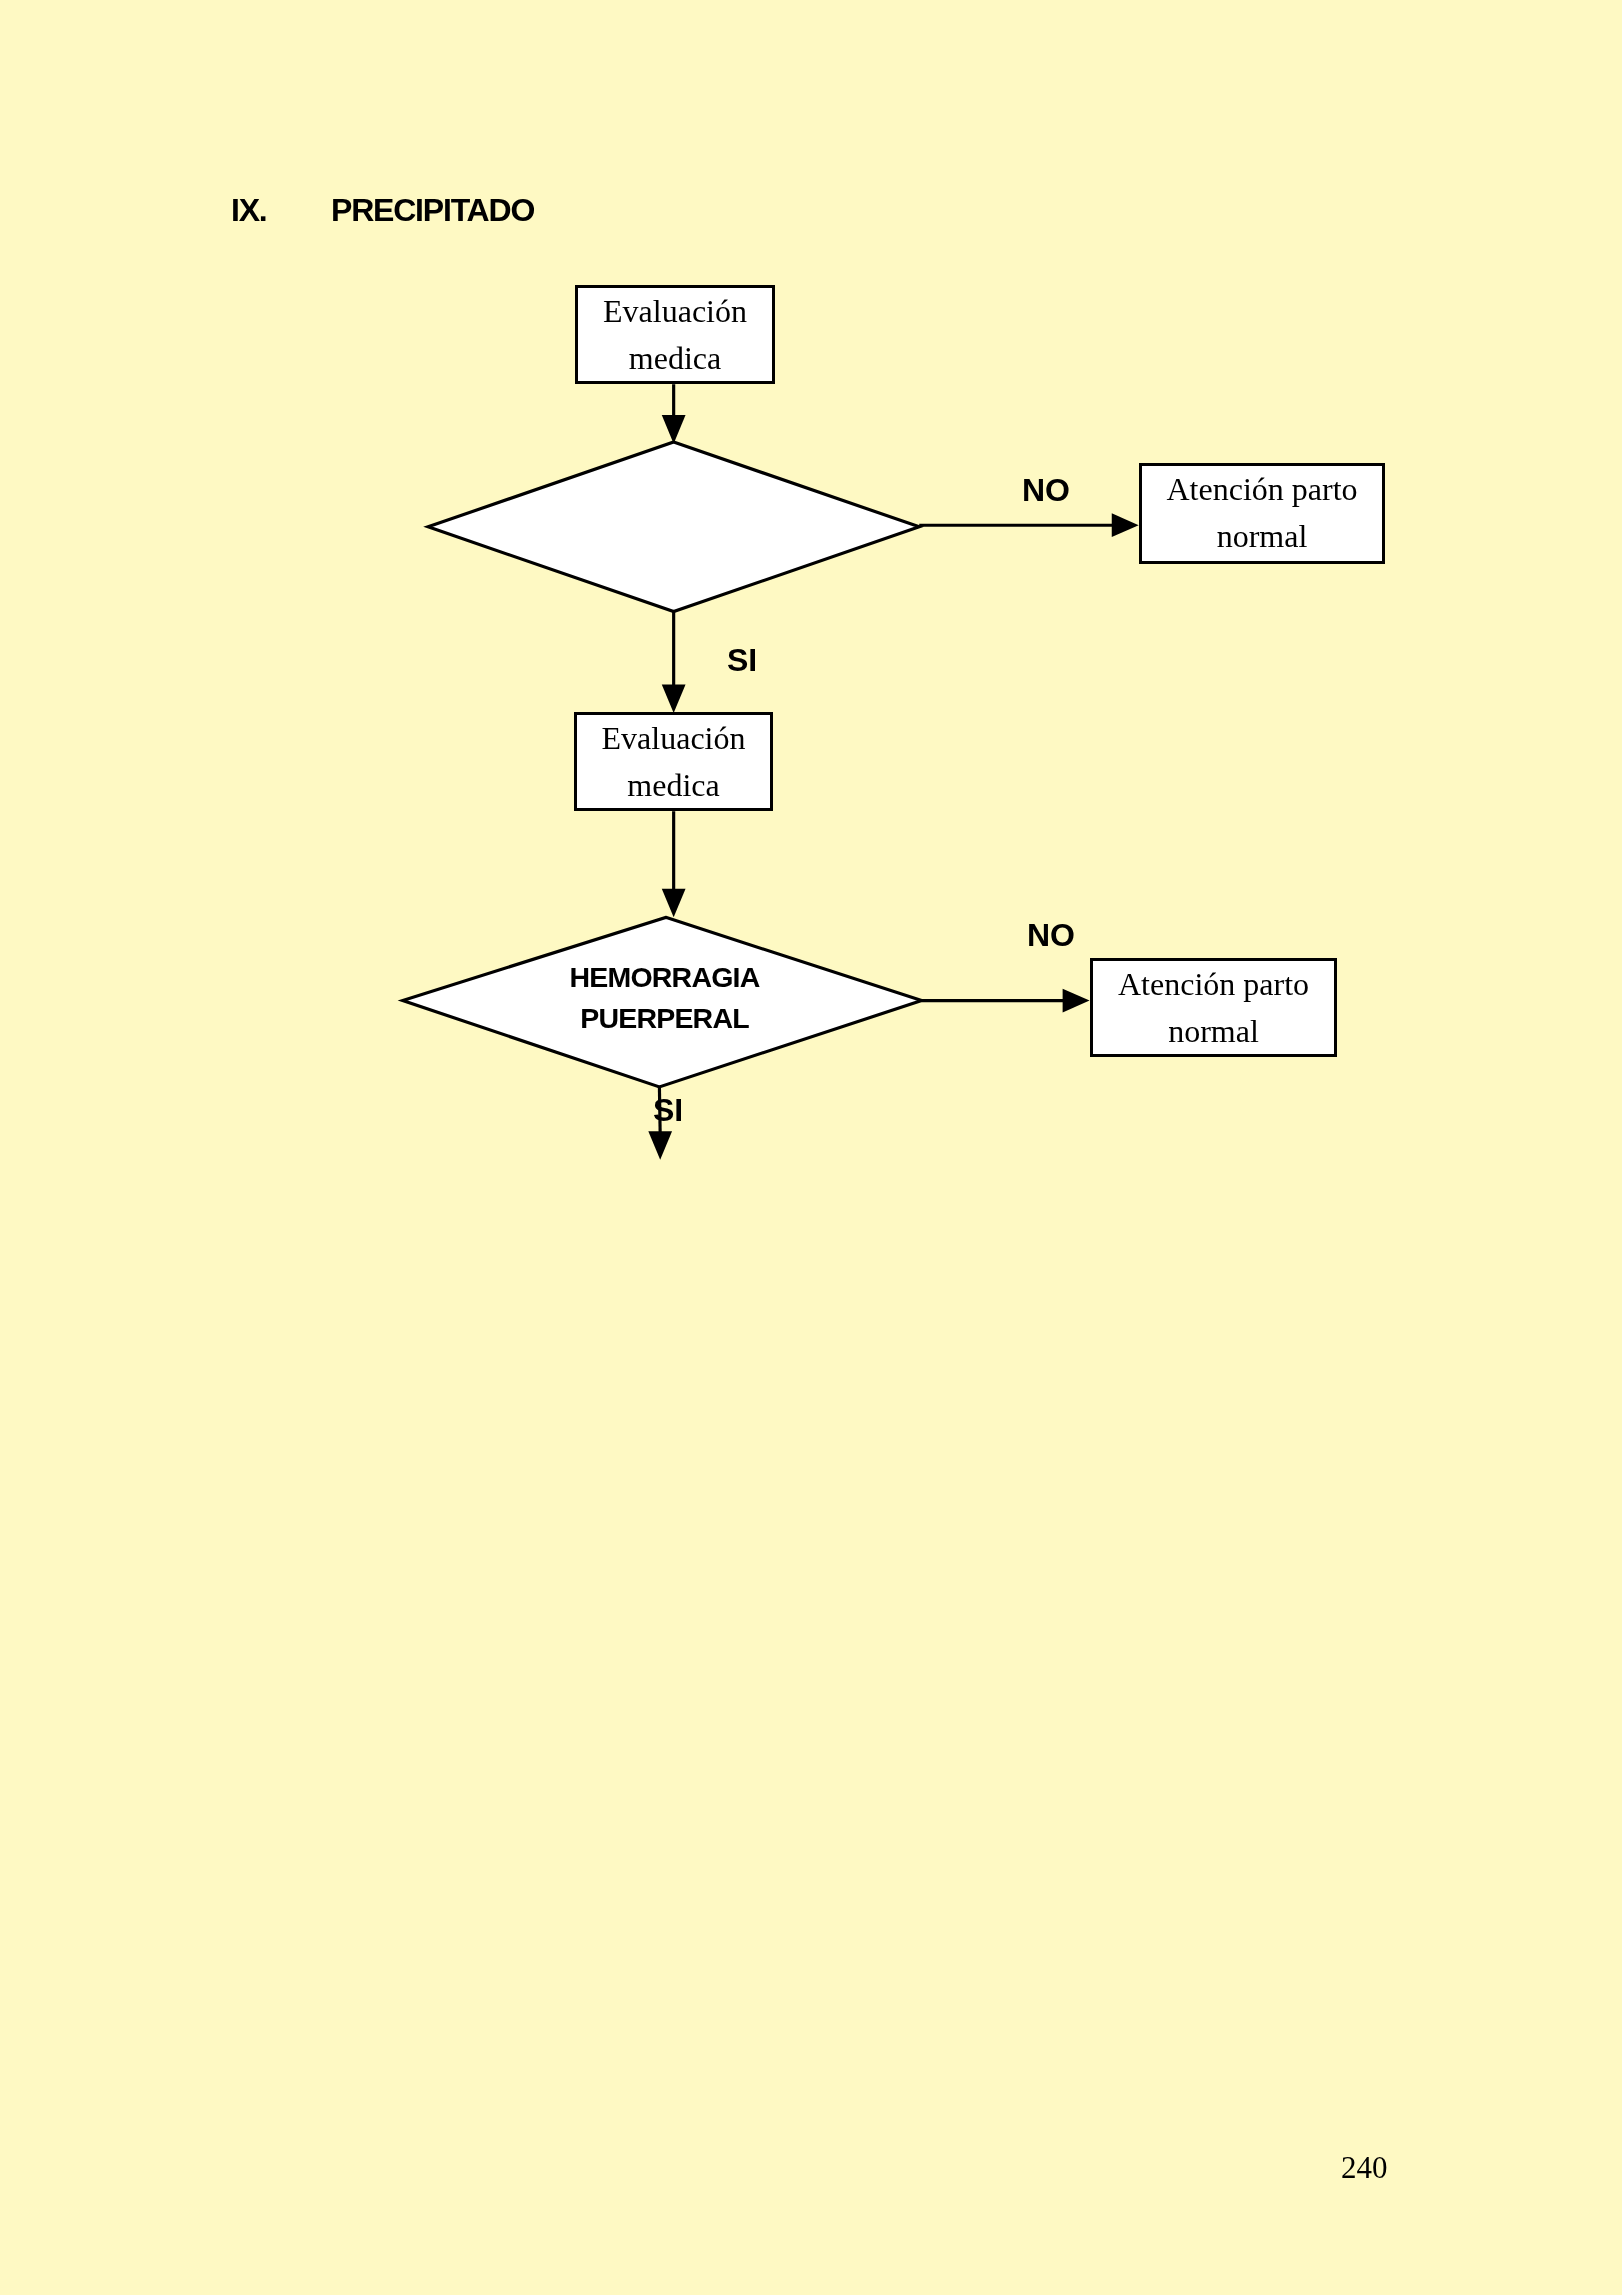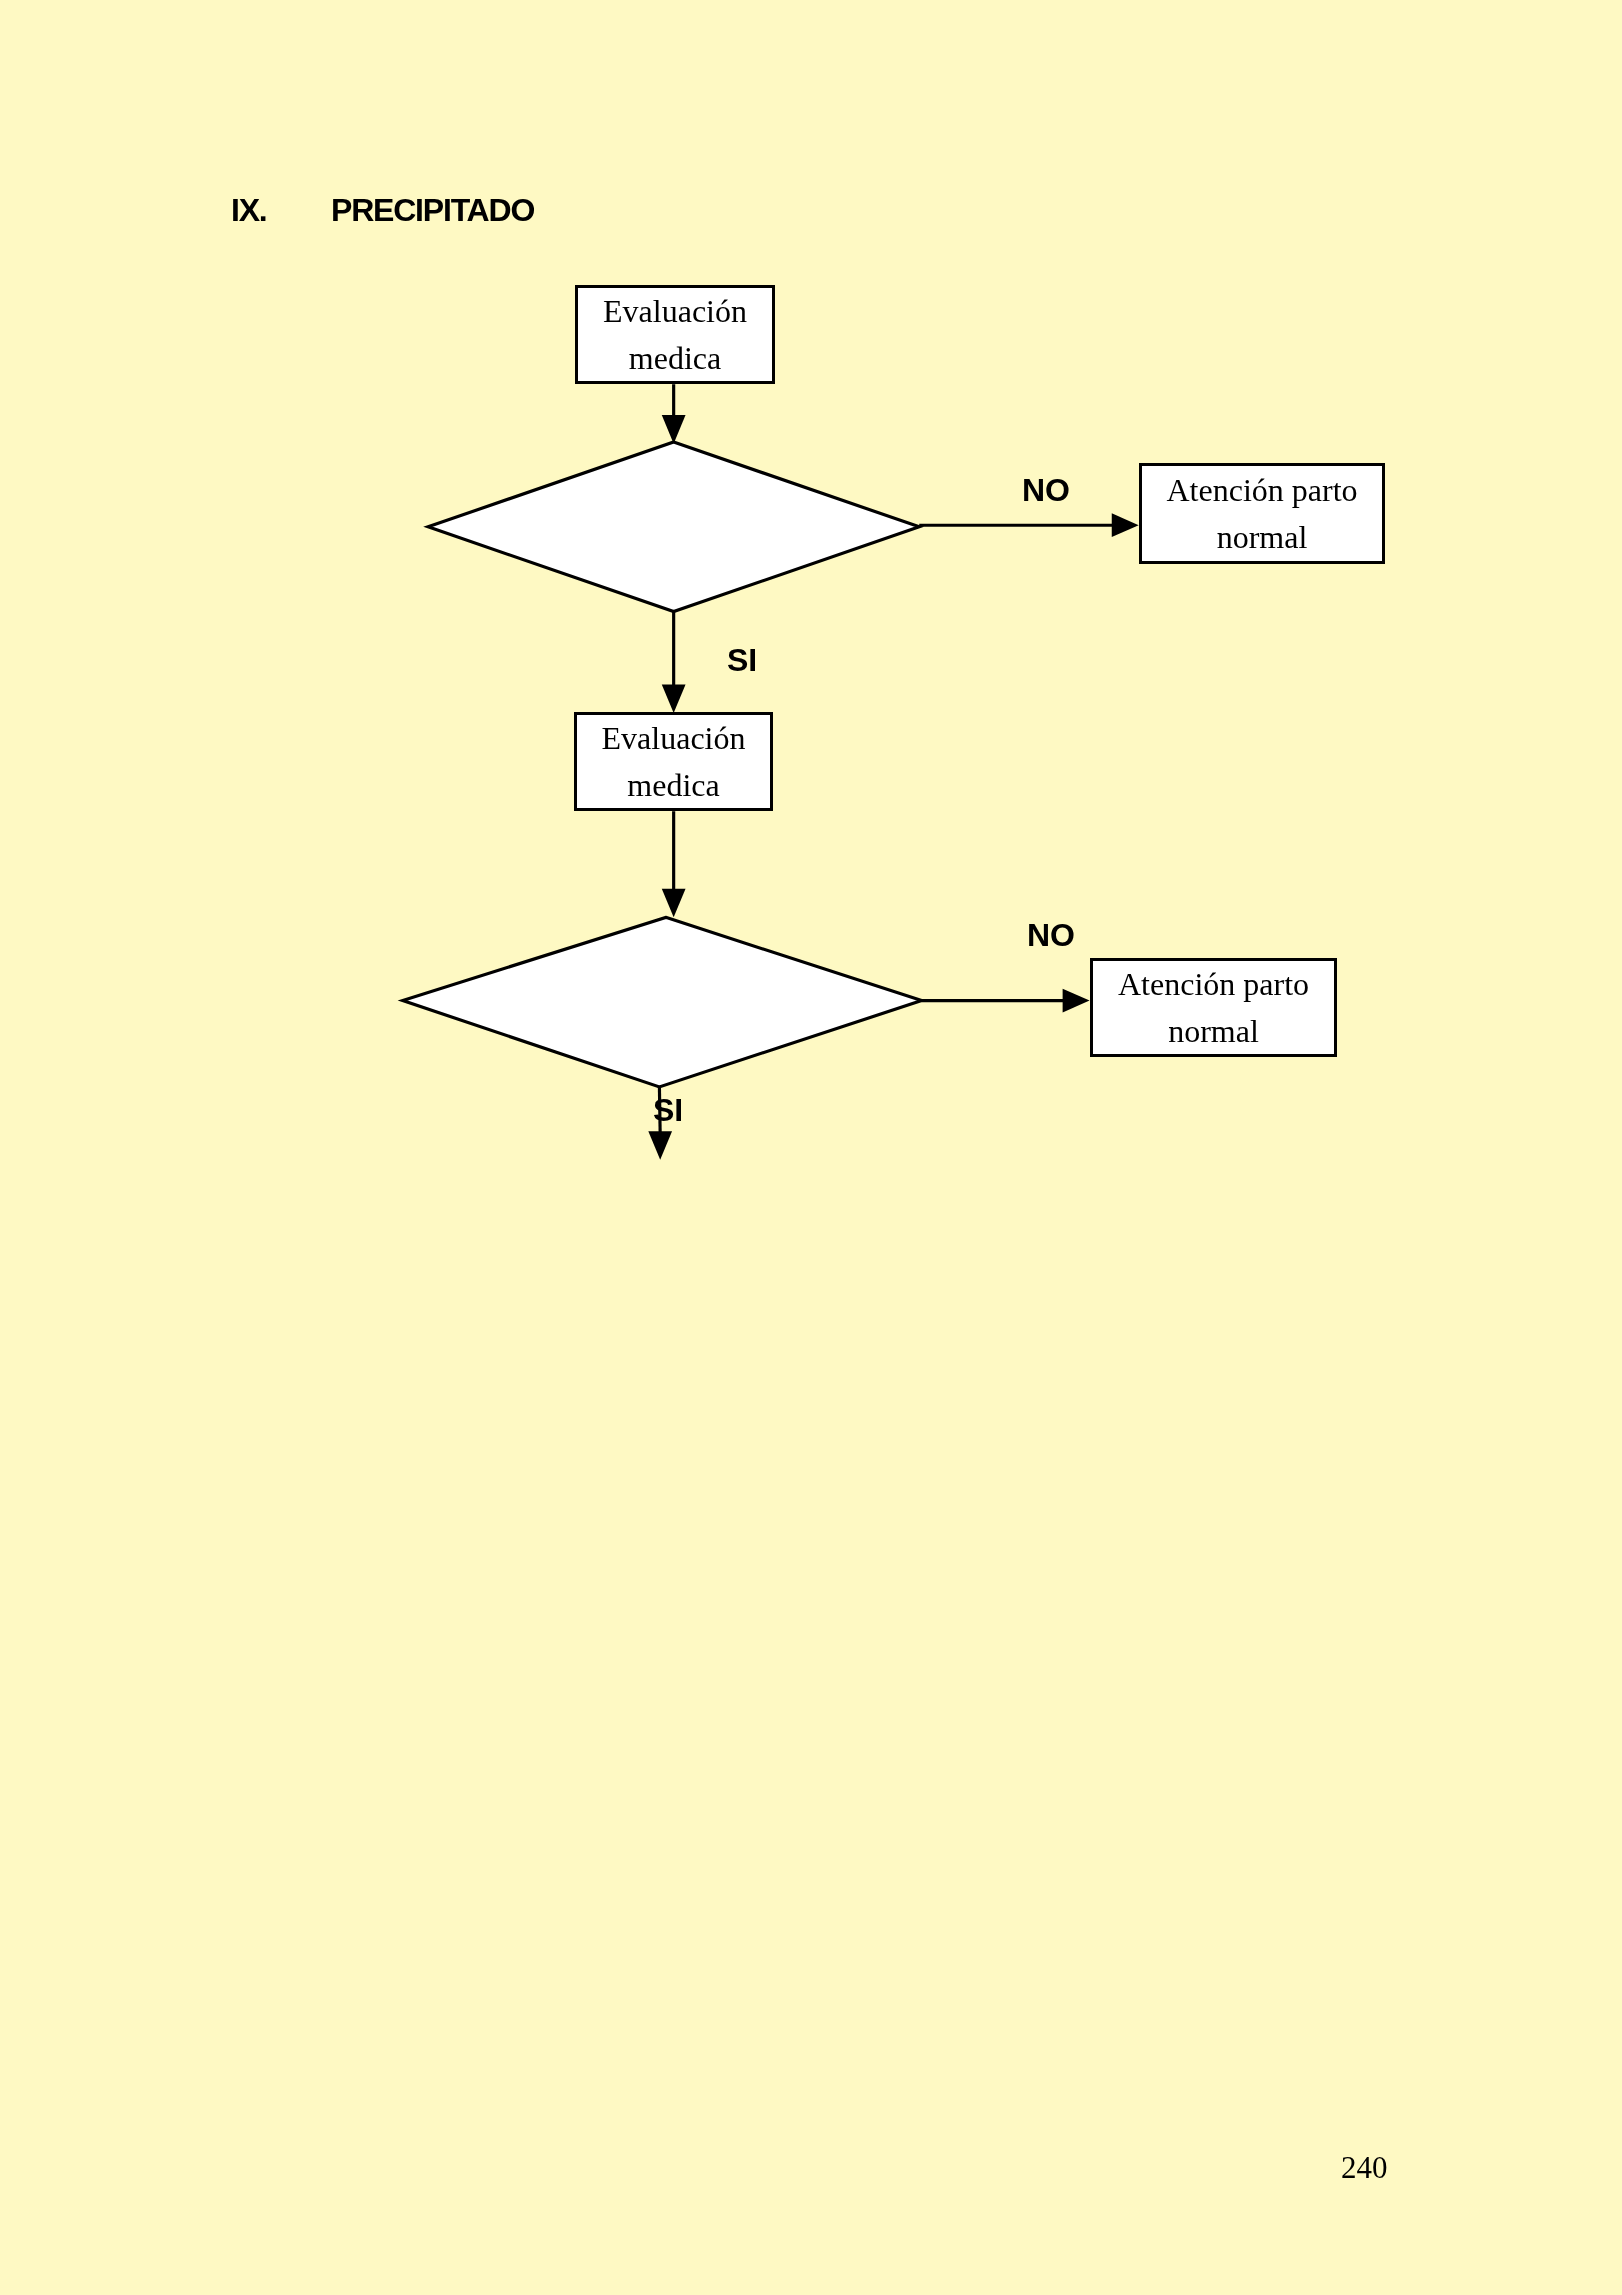--- a/index.html
+++ b/index.html
@@ -32,21 +32,20 @@
 
   
   .node-box {
     position: absolute;
     box-sizing: border-box;
     border: 3.2px solid #000000;
     background: #ffffff;
     display: flex;
     flex-direction: column;
     align-items: center;
-    justify-content: center;
     text-align: center;
     font-family: "Liberation Serif", serif;
     font-size: 32px;
     line-height: 47px;
     z-index: 2;
   }
   .node-box .line { display: block; white-space: nowrap; }
 
   #box-eval1    { left: 575px;  top: 285px;  width: 200px; height: 99px; }
   #box-normal1  { left: 1139px; top: 463px;  width: 246px; height: 101px; }
@@ -147,20 +146,24 @@
     <span class="line">medica</span>
   </div>
 
   <div class="node-box" id="box-normal2">
     <span class="line">Atención parto</span>
     <span class="line">normal</span>
   </div>
 
 
 
+  <div class="diamond-label" id="label-decision2">
+    <span class="line">HEMORRAGIA</span>
+    <span class="line">PUERPERAL</span>
+  </div>
 
   <span class="edge-label" id="label-no1">NO</span>
   <span class="edge-label" id="label-si1">SI</span>
   <span class="edge-label" id="label-no2">NO</span>
   <span class="edge-label" id="label-si2">SI</span>
 
   <span class="page-number">240</span>
 
 </div>
 

